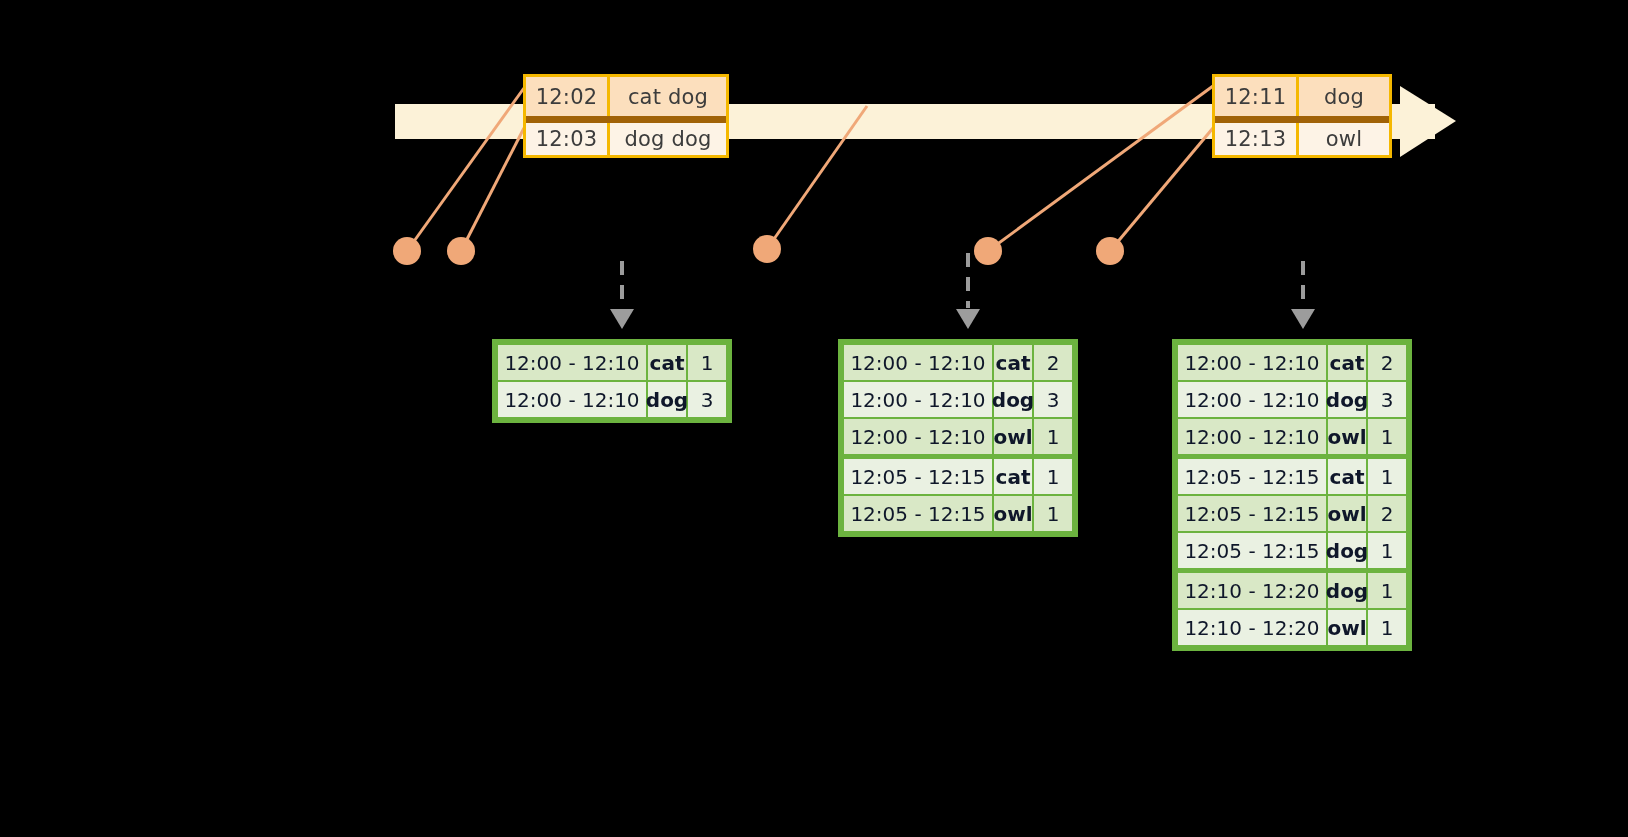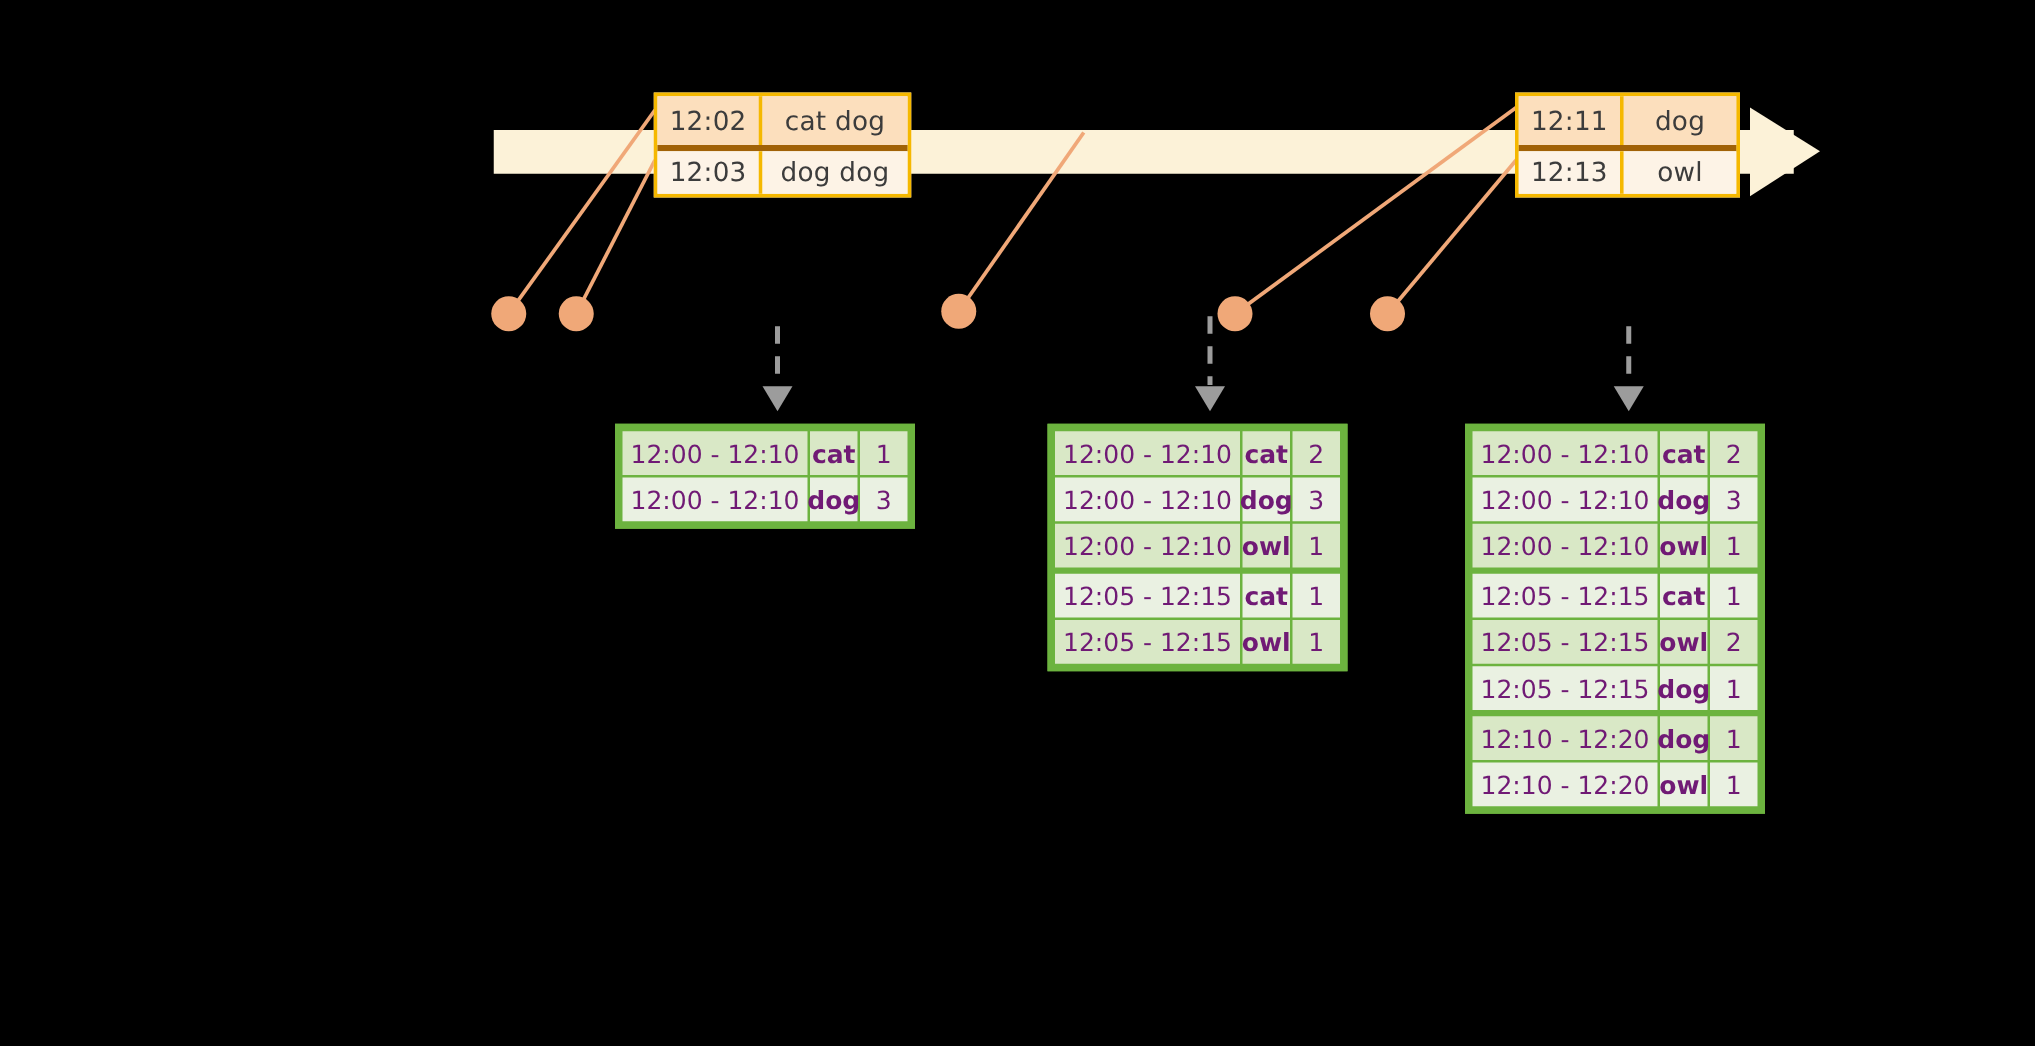--- a/index.html
+++ b/index.html
@@ -34,21 +34,21 @@
     border: 3px solid #f5b800;
     box-sizing: border-box;
     background: #fdf0dc;
   }
   .event-row {
     display: flex;
     height: 39px;
     box-sizing: border-box;
   }
   .event-row + .event-row {
-    border-top: 5px solid #a16207;
+    border-top: 7px solid #a16207;
   }
   .event-row.shade .cell { background: #fcdfbd; }
   .event-row.light .cell { background: #fdf3e6; }
   .event-row .cell {
     display: flex;
     align-items: center;
     justify-content: center;
     font-size: 21px;
     color: #3c3c3c;
     box-sizing: border-box;
@@ -71,21 +71,21 @@
   .res-row {
     display: flex;
     height: 37px;
     box-sizing: border-box;
   }
   .res-row .cell {
     display: flex;
     align-items: center;
     justify-content: center;
     font-size: 20px;
-    color: #701a75;
+    color: #0f172a;
     box-sizing: border-box;
     margin: 1px;
   }
   .res-row.shade .cell { background: #d9e8c6; }
   .res-row.light .cell { background: #eaf1e2; }
   .res-row .cell.win   { width: 148px; }
   .res-row .cell.key   { width: 38px; font-weight: bold; }
   .res-row .cell.cnt   { width: 38px; }
   .res-row.sep { margin-top: 3px; }
 </style>

